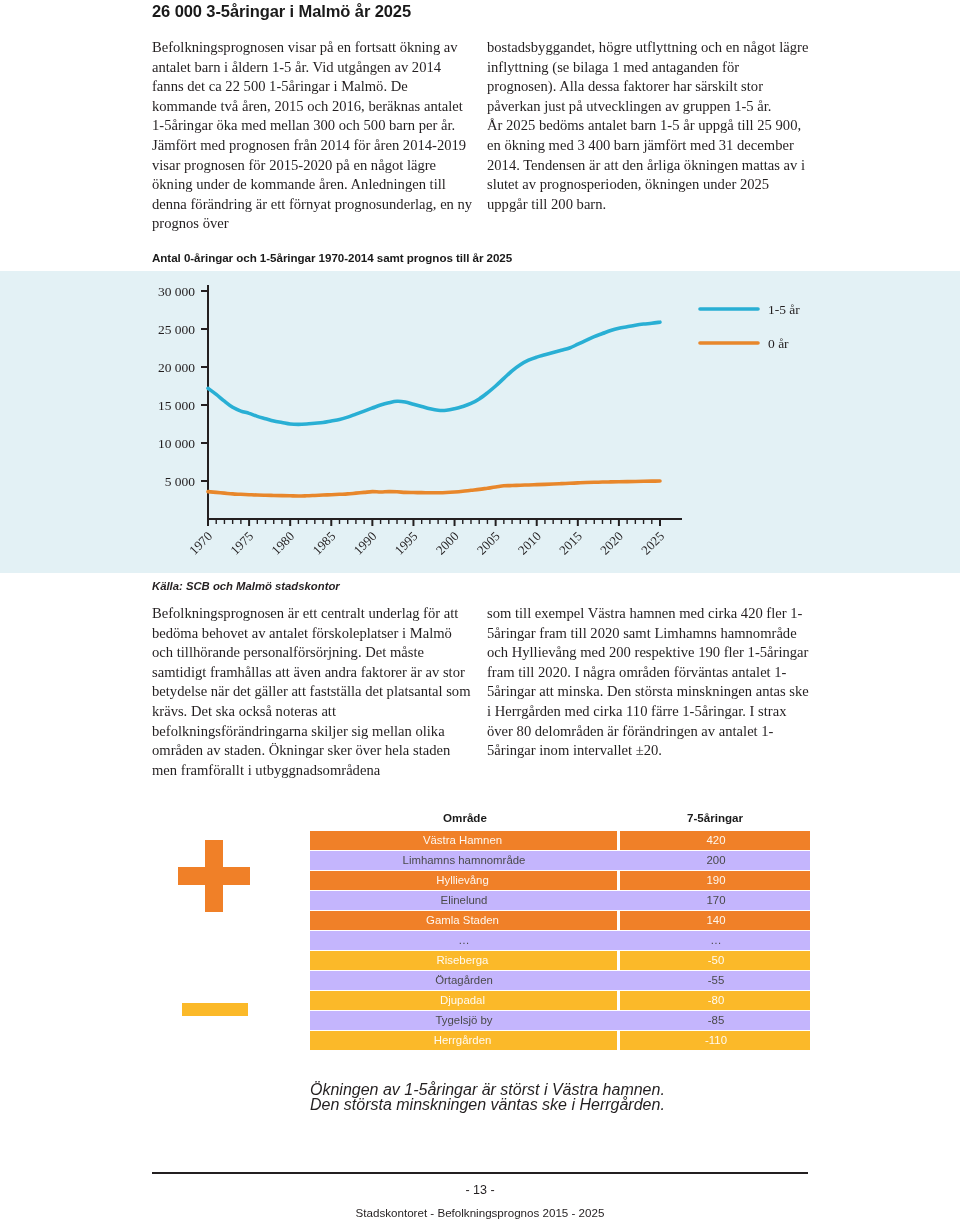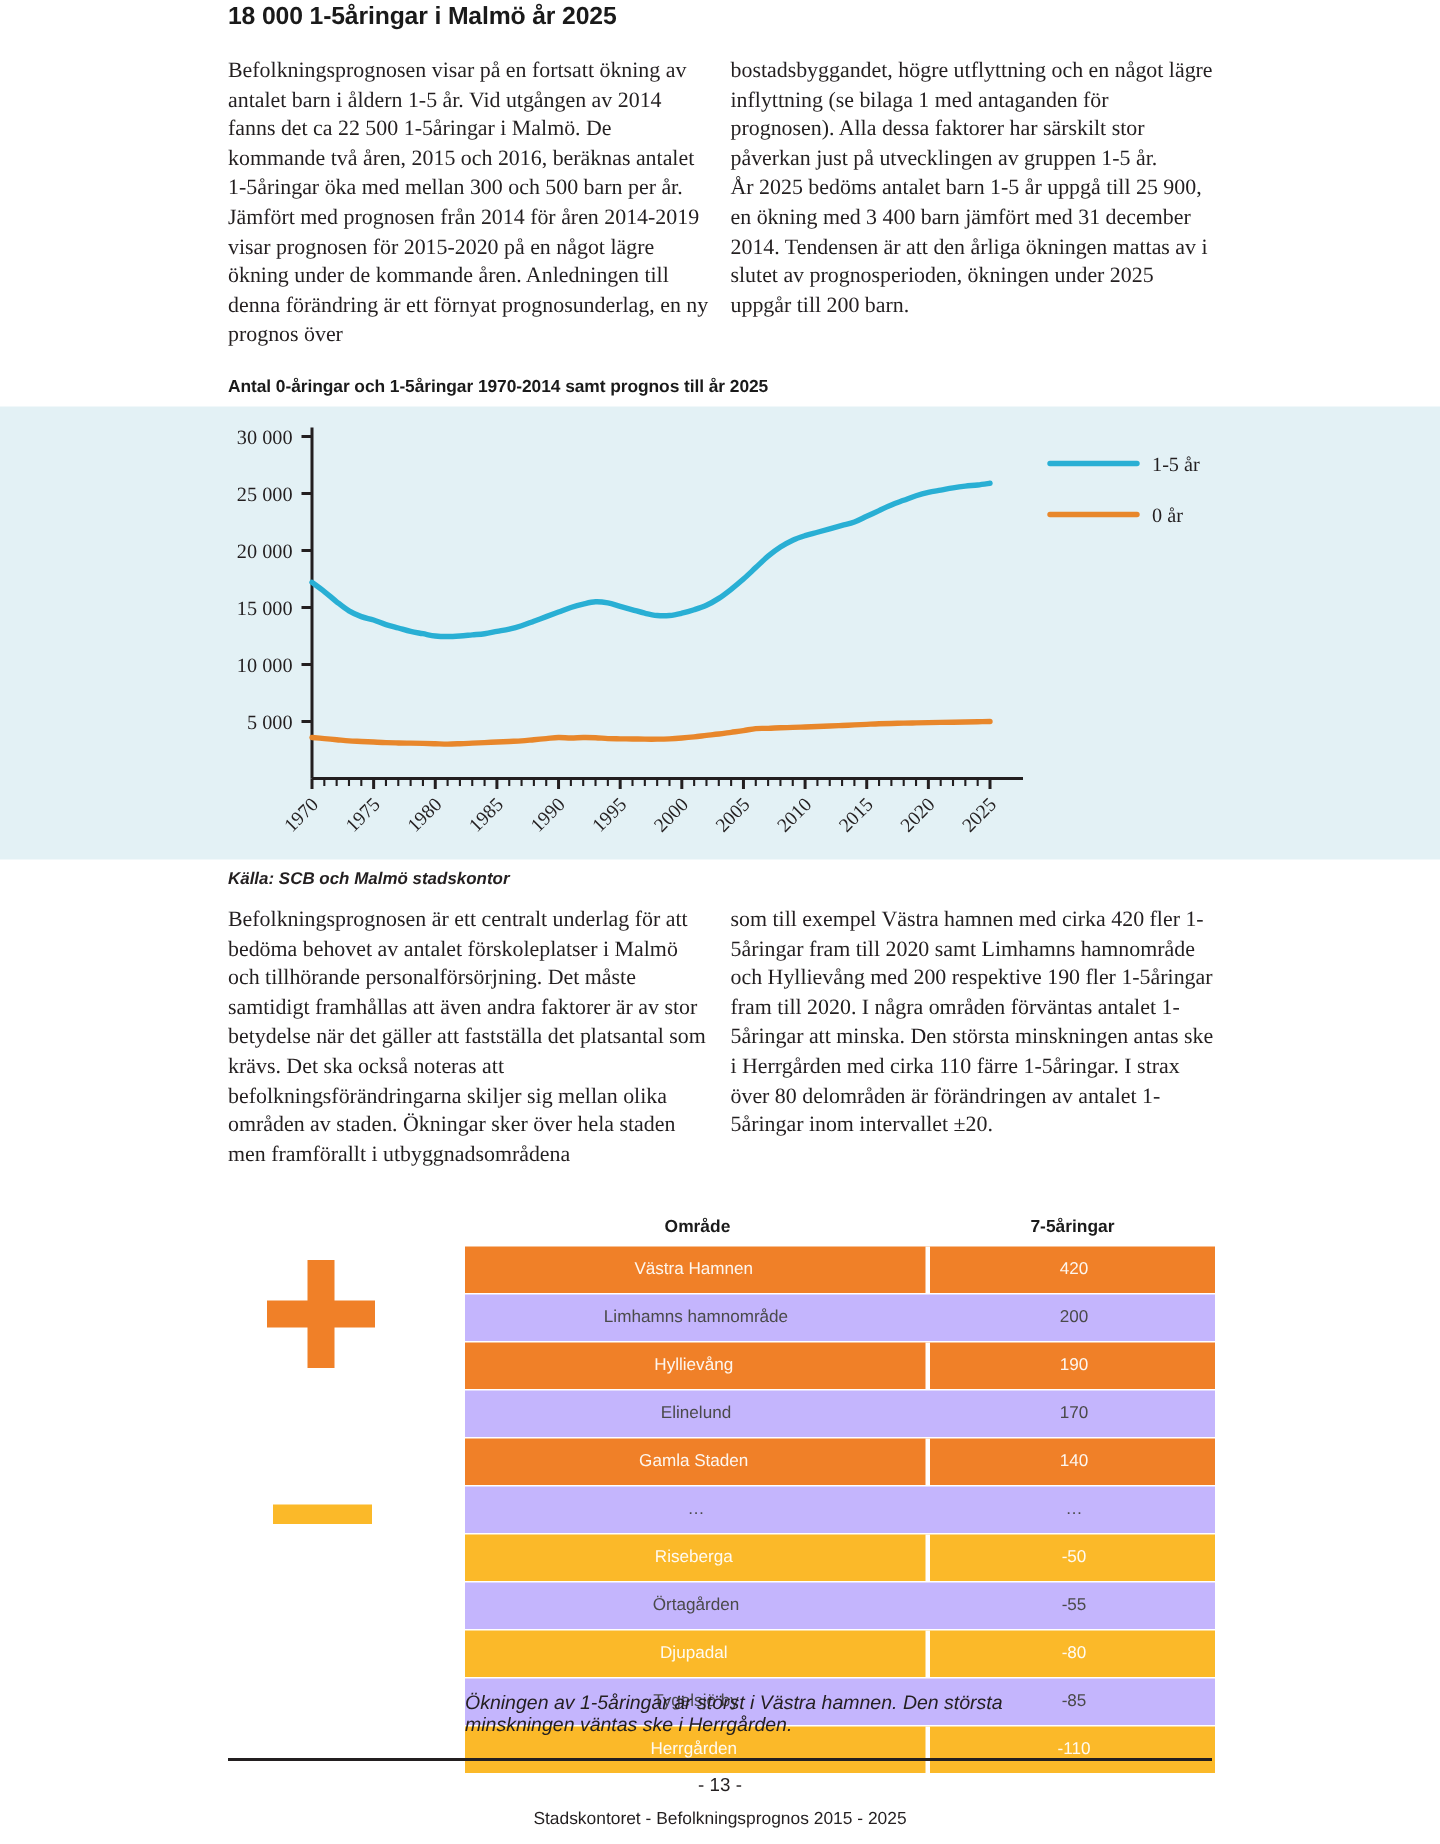--- a/index.html
+++ b/index.html
@@ -114,44 +114,43 @@
   }
   table.areas th {
     font-weight: bold;
     font-size: 11.6px;
     color: #1a1a1a;
     padding: 0 0 6px 0;
   }
   table.areas th.c-area { width: 62%; text-align: center; }
   table.areas th.c-val  { width: 38%; text-align: center; }
   table.areas td {
-    height: 31px;
+    height: 19px;
     line-height: 19px;
     text-align: center;
     color: #4a4a4a;
     background: #ffffff;
     margin-left: 48px;
   }
   table.areas td.c-area { padding-right: 2px; }
   table.areas td.c-val  { padding-left: 2px; }
   tr.band-orange td { background: #f08028; color: #fdf6ef; }
   tr.band-amber  td { background: #fbb929; color: #fffaf0; }
   tr.band-none td   { background: #c4b5fd; color: #4a4a4a; }
   tr.band-orange td.c-area, tr.band-amber td.c-area { border-right: 3px solid #ffffff; }
 
   .tbl-caption {
     position: absolute;
     left: 310px; top: 1082px;
     width: 370px;
     font-family: "Liberation Sans", sans-serif;
     font-style: italic;
-    font-size: 13px;
+    font-size: 16px;
     line-height: 15px;
     color: #231f20;
-    margin-top: 45px;
   }
 
   
   .footer-rule {
     position: absolute;
     left: 152px; top: 1172px;
     width: 656px; height: 2px;
     background: #231f20;
   }
   .footer-page {
@@ -176,21 +175,21 @@
   
   .ytick { font-family: "Liberation Serif", serif; font-size: 13.5px; fill: #231f20; }
   .xtick { font-family: "Liberation Serif", serif; font-size: 13px; fill: #231f20; }
   .legtxt { font-family: "Liberation Serif", serif; font-size: 13.5px; fill: #231f20; }
 </style>
 </head>
 <body>
 
 <div class="page">
 
-  <h1 class="doc-title">18 000 1-5åringar i Malmö år 2025</h1>
+  <h1 class="doc-title">26 000 3-5åringar i Malmö år 2025</h1>
 
   <div class="col-left-top">
     <p class="bodytext">Befolkningsprognosen visar på en fortsatt ökning av antalet barn i åldern 1-5 år. Vid utgången av 2014 fanns det ca 22 500 1-5åringar i Malmö. De kommande två åren, 2015 och 2016, beräknas antalet 1-5åringar öka med mellan 300 och 500 barn per år. Jämfört med prognosen från 2014 för åren 2014-2019 visar prognosen för 2015-2020 på en något lägre ökning under de kommande åren. Anledningen till denna förändring är ett förnyat prognosunderlag, en ny prognos över</p>
   </div>
 
   <div class="col-right-top">
     <p class="bodytext">bostadsbyggandet, högre utflyttning och en något lägre inflyttning (se bilaga 1 med antaganden för prognosen). Alla dessa faktorer har särskilt stor påverkan just på utvecklingen av gruppen 1-5 år.</p>
     <p class="bodytext">År 2025 bedöms antalet barn 1-5 år uppgå till 25 900, en ökning med 3 400 barn jämfört med 31 december 2014. Tendensen är att den årliga ökningen mattas av i slutet av prognosperioden, ökningen under 2025 uppgår till 200 barn.</p>
   </div>
 

